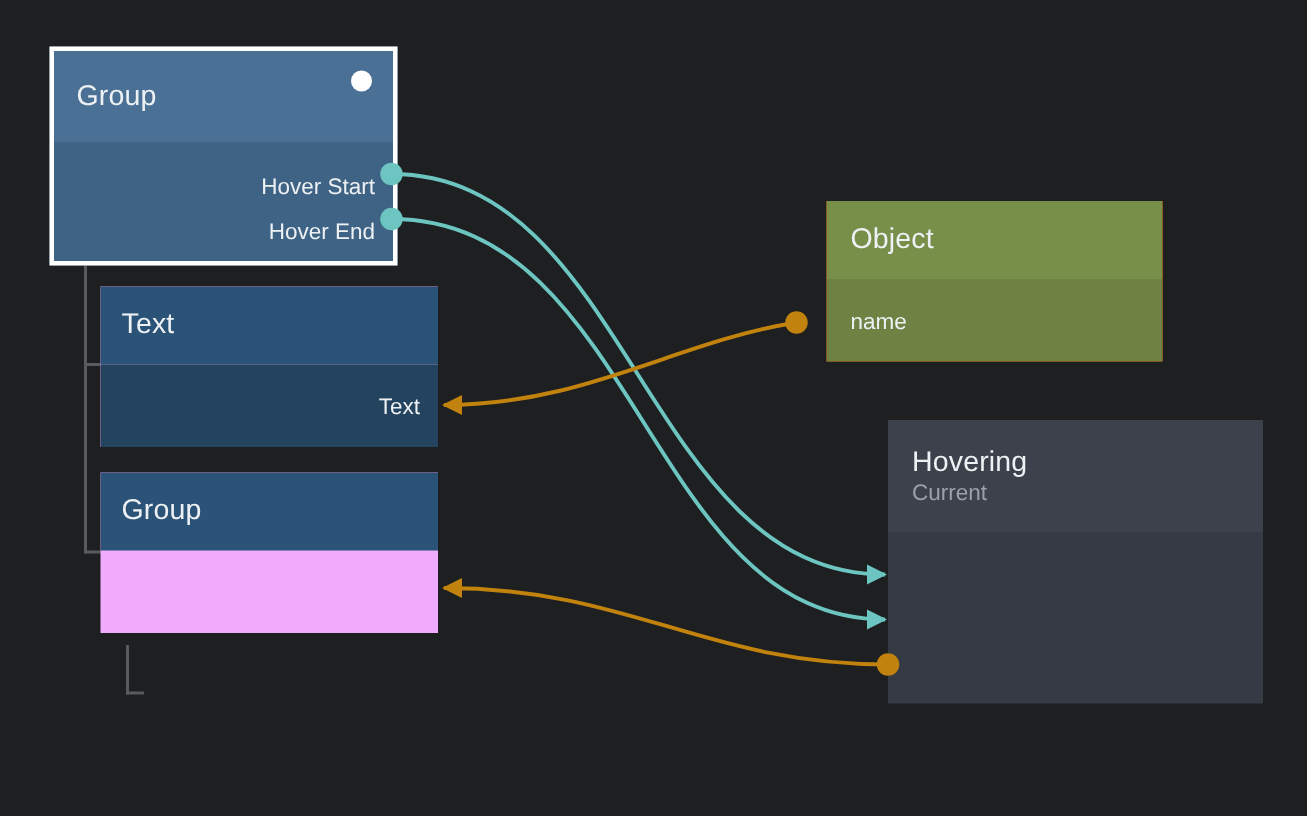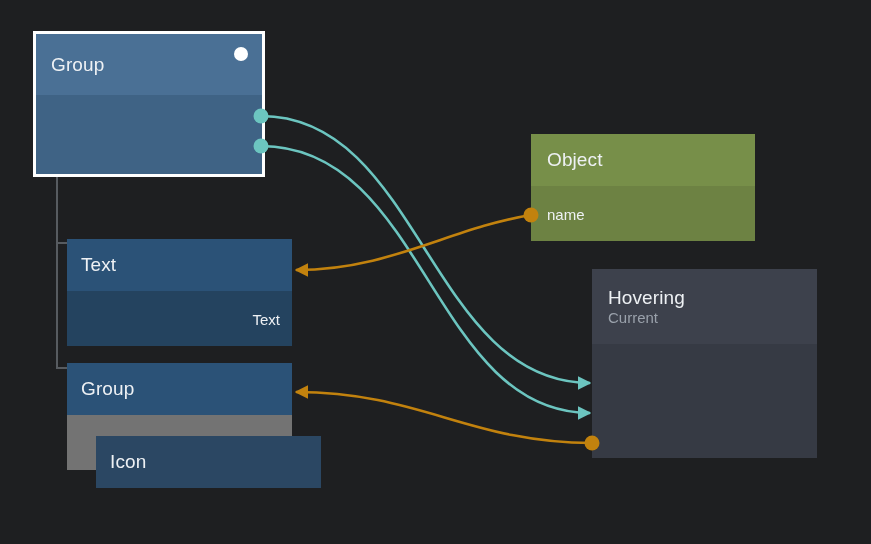--- a/index.html
+++ b/index.html
@@ -70,27 +70,27 @@
   .port.in  { left: 22px;  text-align: left;  }
 
   
   .n-group-sel {
     background: #3f6385;
     border: 3px solid #ffffff;
   }
   .n-group-sel .node-header { background: #4a7095; }
   .n-group-sel .node-body   { background: #3f6385; }
 
-  .n-blue { background: #737373; margin-top: 48px; }
+  .n-blue { background: #f0abfc; }
   .n-blue .node-header { background: #2b5277; }
   .n-blue .node-body   { background: #24435f; }
 
   .n-icon { background: #2b4763; }
 
-  .n-green { background: #f97316; }
+  .n-green { background: #f97316; margin-left: 20px; }
   .n-green .node-header { background: #778f49; }
   .n-green .node-body   { background: #6d8243; }
 
   .n-dark { background: #363a44; }
   .n-dark .node-header { background: #3d414c; }
   .n-dark .node-body   { background: #363a44; }
 
   .badge-dot {
     position: absolute;
     width: 14px;
@@ -138,20 +138,24 @@
   <div class="tree-line tree-v" style="left:84px; top:430px; height:33px;"></div>
   <div class="tree-line tree-h" style="left:84px; top:461px; width:12px;"></div>
 
   <div class="node n-group-sel" style="left:33px; top:31px; width:232px; height:146px;">
     <div class="node-header" style="height:61px; padding-left:15px;">
       <div class="header-stack">
         <div class="node-title">Group</div>
       </div>
       <span class="badge-dot" style="right:14px; top:13px;"></span>
     </div>
+    <div class="node-body" style="height:79px;">
+      <div class="port out" style="top:22px;">Hover Start</div>
+      <div class="port out" style="top:52px;">Hover End</div>
+    </div>
   </div>
 
   <svg style="position:absolute; left:0; top:0; width:871px; height:544px; pointer-events:none;" viewBox="0 0 871 544" xmlns="http://www.w3.org/2000/svg">
     <circle cx="261" cy="116" r="7.5" fill="#6cc5c0"></circle>
     <circle cx="261" cy="146" r="7.5" fill="#6cc5c0"></circle>
   </svg>
 
   <div class="node n-blue" style="left:67px; top:191px; width:225px; height:107px;">
     <div class="node-header" style="height:52px; padding-left:14px;">
       <div class="header-stack">
@@ -164,43 +168,36 @@
   </div>
 
   <div class="node n-blue" style="left:67px; top:315px; width:225px; height:107px;">
     <div class="node-header" style="height:52px; padding-left:14px;">
       <div class="header-stack">
         <div class="node-title">Group</div>
       </div>
     </div>
   </div>
 
-  <div class="node n-icon" style="left:96px; top:436px; width:225px; height:52px;">
-    <div class="node-header" style="height:52px; padding-left:14px;">
-      <div class="header-stack">
-        <div class="node-title">Icon</div>
-      </div>
-    </div>
-  </div>
 
   <div class="node n-green" style="left:531px; top:134px; width:224px; height:107px;">
     <div class="node-header" style="height:52px; padding-left:16px;">
       <div class="header-stack">
         <div class="node-title">Object</div>
       </div>
     </div>
     <div class="node-body" style="height:55px;">
       <div class="port in" style="top:21px; left:16px;text-align:right;">name</div>
     </div>
   </div>
   <svg style="position:absolute; left:0; top:0; width:871px; height:544px; pointer-events:none;" viewBox="0 0 871 544" xmlns="http://www.w3.org/2000/svg">
     <circle cx="531" cy="215" r="7.5" fill="#c2820e"></circle>
   </svg>
 
-  <div class="node n-dark" style="left:592px; top:269px; width:225px; height:189px;">
+  <div class="node n-dark" style="left:592px; top:280px; width:250px; height:189px;">
     <div class="node-header" style="height:75px; padding-left:16px;">
       <div class="header-stack">
         <div class="node-title">Hovering</div>
         <div class="node-subtitle">Current</div>
       </div>
     </div>
   </div>
   <svg style="position:absolute; left:0; top:0; width:871px; height:544px; pointer-events:none;" viewBox="0 0 871 544" xmlns="http://www.w3.org/2000/svg">
     <circle cx="592" cy="443" r="7.5" fill="#c2820e"></circle>
   </svg>

